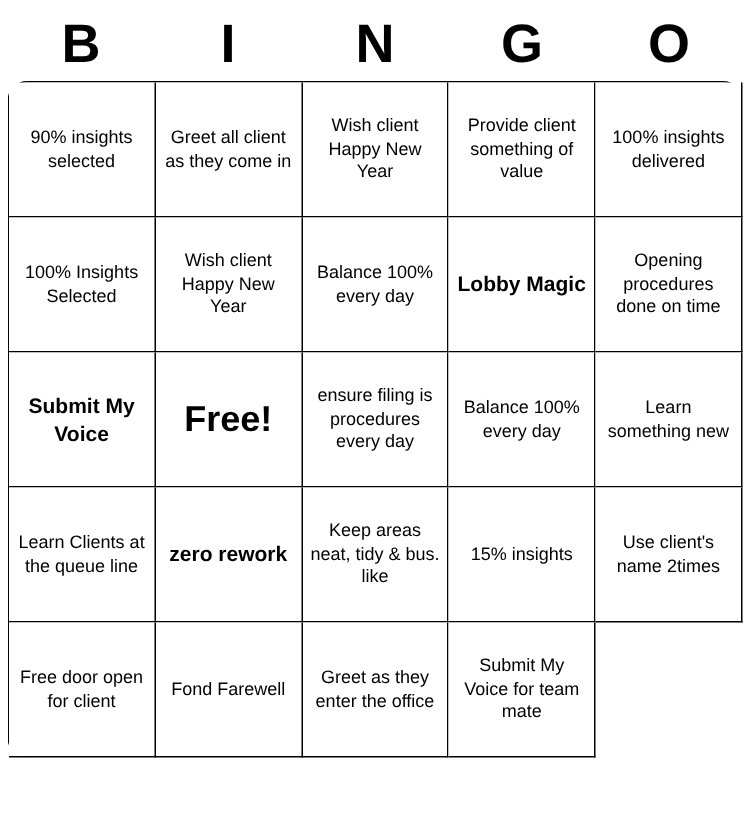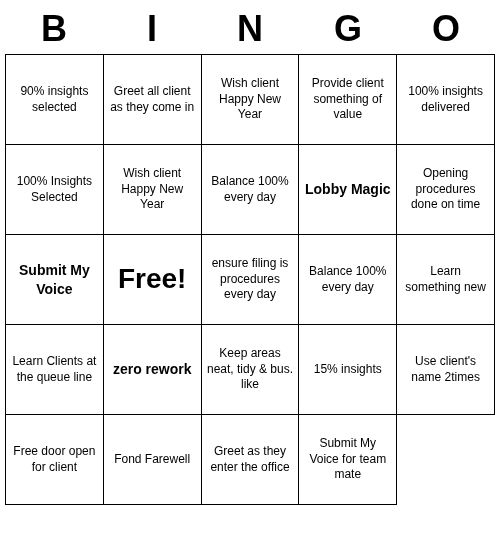--- a/index.html
+++ b/index.html
@@ -37,38 +37,39 @@
       width: 90px;
       text-align: center;
       color: #000;
     }
 
     .bingo-grid {
       display: grid;
       grid-template-columns: repeat(5, 1fr);
       border-left: 1.5px solid #000;
       border-top: 1.5px solid #000;
+      border-radius: 13px;
     }
 
     .bingo-cell {
       border-right: 1.5px solid #000;
       border-bottom: 1.5px solid #000;
       min-height: 90px;
       display: flex;
       align-items: center;
       justify-content: center;
       text-align: center;
       padding: 4px;
       font-size: 12px;
       line-height: 1.3;
       background: #fff;
     }
 
     .bingo-cell.free {
-      font-size: 28px;
+      font-size: 24px;
       font-weight: bold;
     }
 
     .bingo-cell.large-text {
       font-size: 14px;
       font-weight: bold;
     }
 
     .bingo-cell.medium-bold {
       font-size: 14px;

